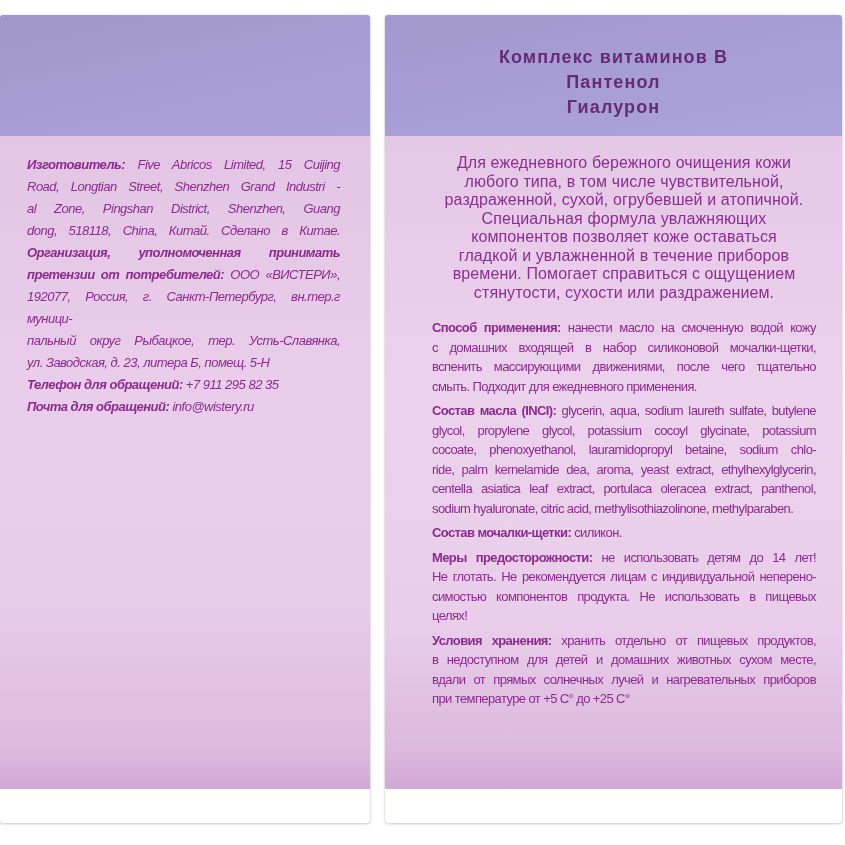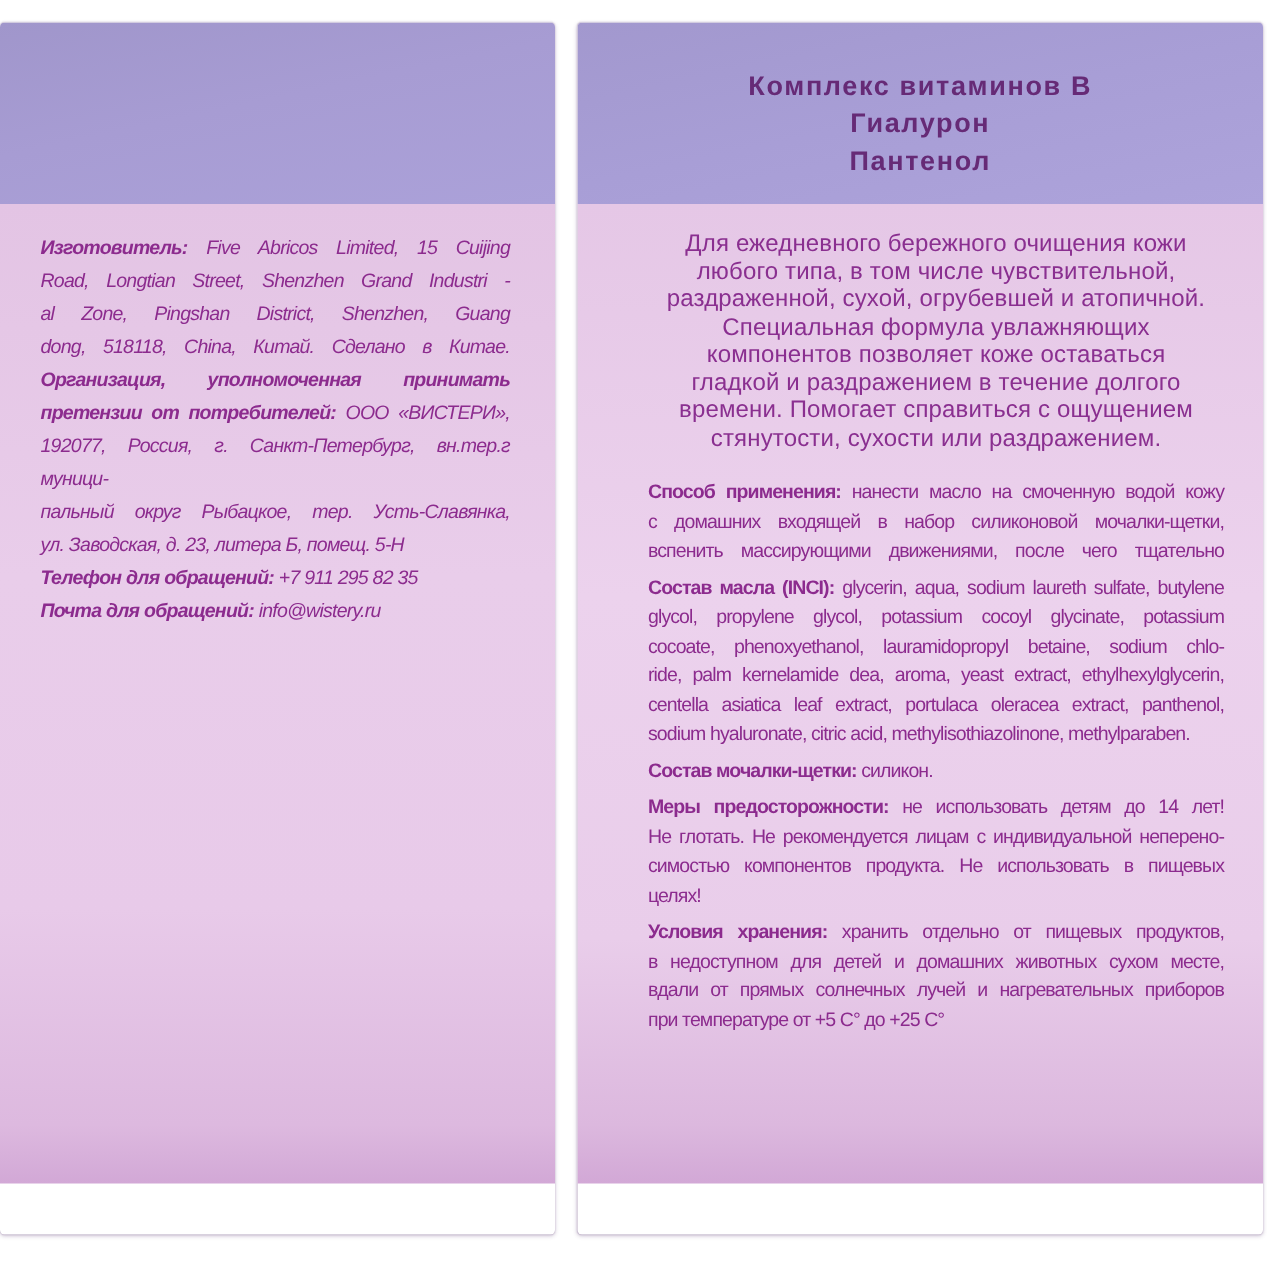--- a/index.html
+++ b/index.html
@@ -75,40 +75,41 @@
         <div class="line al-l"><span class="bold">Телефон для обращений: </span><span>+7 911 295 82 35</span></div>
         <div class="line al-l"><span class="bold">Почта для обращений: </span><span>info@wistery.ru</span></div>
       </div>
   </div>
 </div>
 
 <div class="panel panel-right">
   <div class="purple">
     <div class="title">
         <div class="line">Комплекс витаминов В</div>
+        <div class="line">Пантенол</div>
         <div class="line">Гиалурон</div>
-        <div class="line">Пантенол</div>
       </div>
   </div>
   <div class="pink">
     <div class="intro">
         <div class="line">Для ежедневного бережного очищения кожи</div>
         <div class="line">любого типа, в том числе чувствительной,</div>
         <div class="line">раздраженной, сухой, огрубевшей и атопичной.</div>
         <div class="line">Специальная формула увлажняющих</div>
         <div class="line">компонентов позволяет коже оставаться</div>
-        <div class="line">гладкой и раздражением в течение долгого</div>
+        <div class="line">гладкой и увлажненной в течение приборов</div>
         <div class="line">времени. Помогает справиться с ощущением</div>
         <div class="line">стянутости, сухости или раздражением.</div>
       </div>
     <div class="body-paras">
         <div class="para">
           <div class="line al-j"><span class="bold">Способ применения: </span><span>нанести масло на смоченную водой кожу</span></div>
           <div class="line al-j"><span>с домашних входящей в набор силиконовой мочалки-щетки,</span></div>
           <div class="line al-j"><span>вспенить массирующими движениями, после чего тщательно</span></div>
+          <div class="line al-l"><span>смыть. Подходит для ежедневного применения.</span></div>
         </div>
         <div class="para">
           <div class="line al-j"><span class="bold">Состав масла (INCI): </span><span>glycerin, aqua, sodium laureth sulfate, butylene</span></div>
           <div class="line al-j"><span>glycol, propylene glycol, potassium cocoyl glycinate, potassium</span></div>
           <div class="line al-j"><span>cocoate, phenoxyethanol, lauramidopropyl betaine, sodium chlo-</span></div>
           <div class="line al-j"><span>ride, palm kernelamide dea, aroma, yeast extract, ethylhexylglycerin,</span></div>
           <div class="line al-j"><span>centella asiatica leaf extract, portulaca oleracea extract, panthenol,</span></div>
           <div class="line al-l"><span>sodium hyaluronate, citric acid, methylisothiazolinone, methylparaben.</span></div>
         </div>
         <div class="para">

